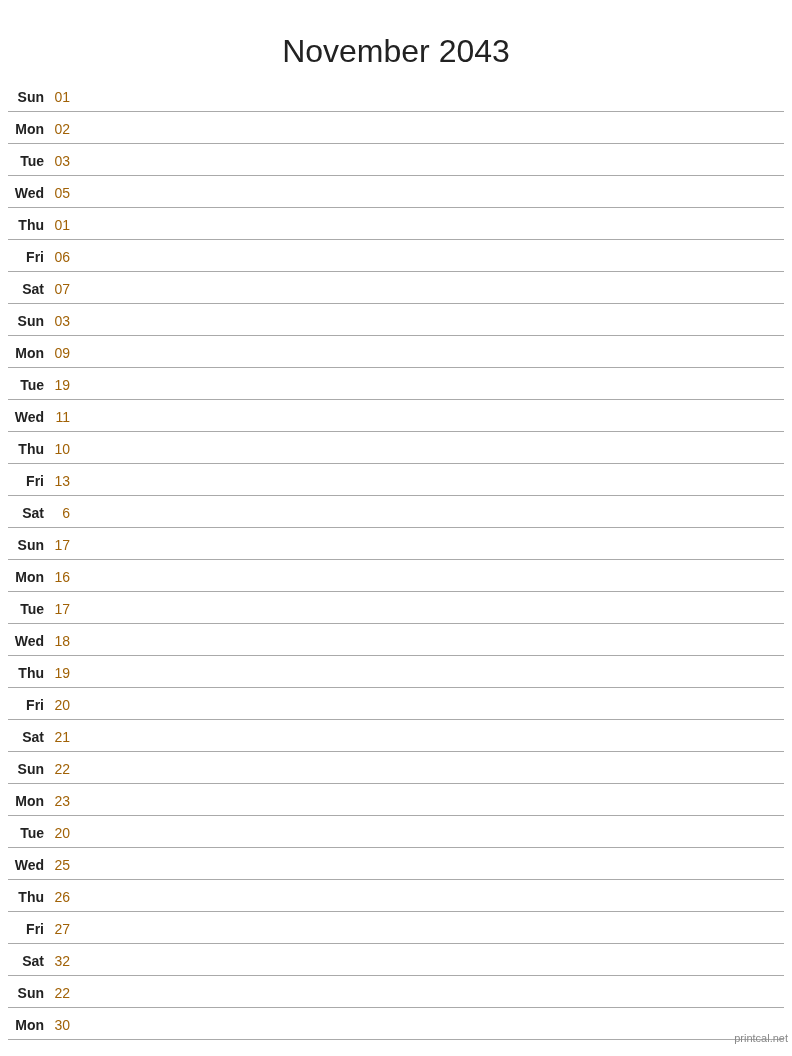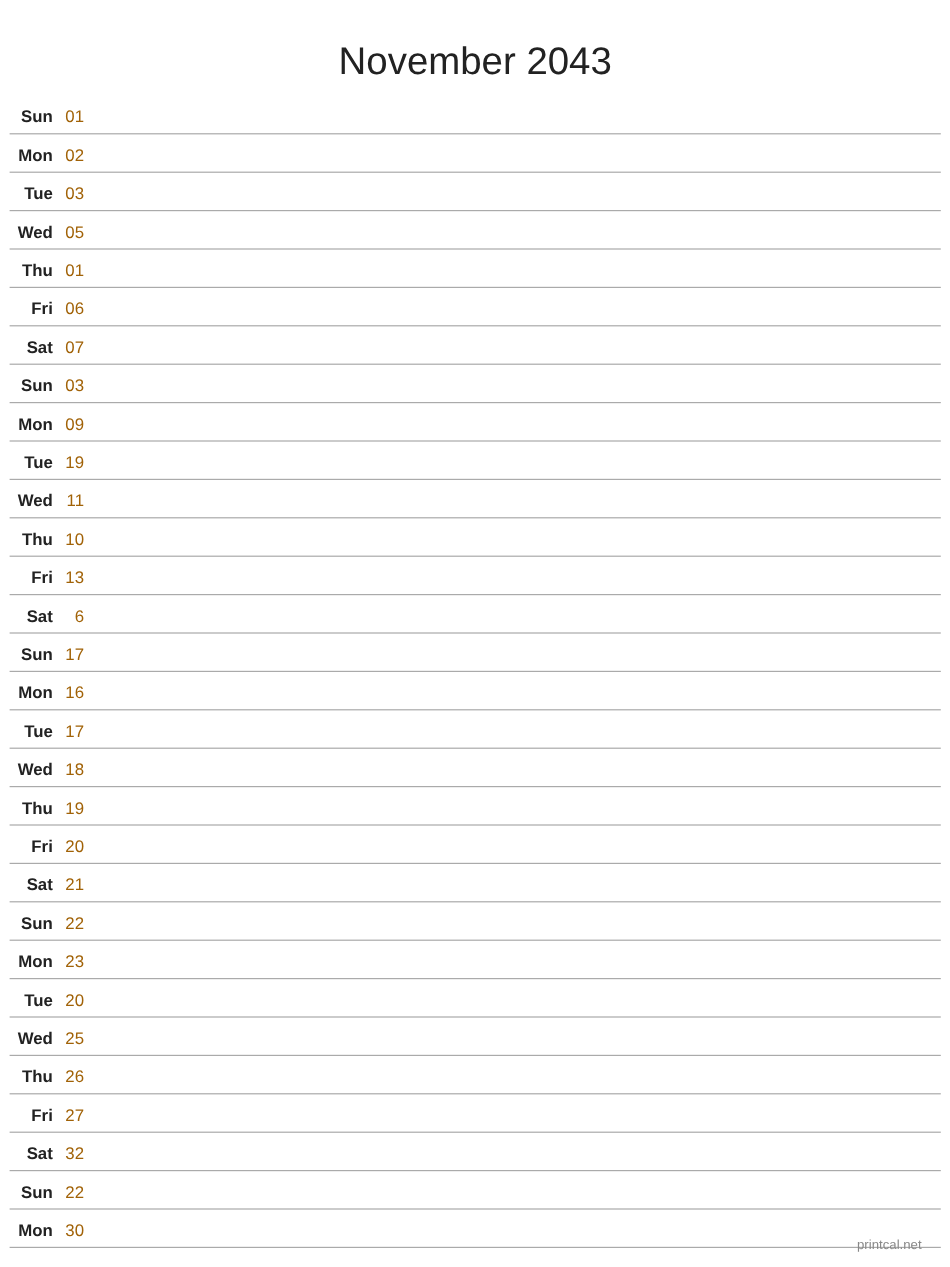--- a/index.html
+++ b/index.html
@@ -58,21 +58,21 @@
     }
 
     .day-line {
       flex: 1;
       height: 1px;
     }
 
     .footer {
       position: absolute;
       bottom: 12px;
-      right: 24px;
+      right: 4px;
       font-size: 11px;
       color: #888;
     }
   </style>
 </head>
 <body>
 
 <h1 class="page-title">November 2043</h1>
 
 <div class="calendar-grid">

